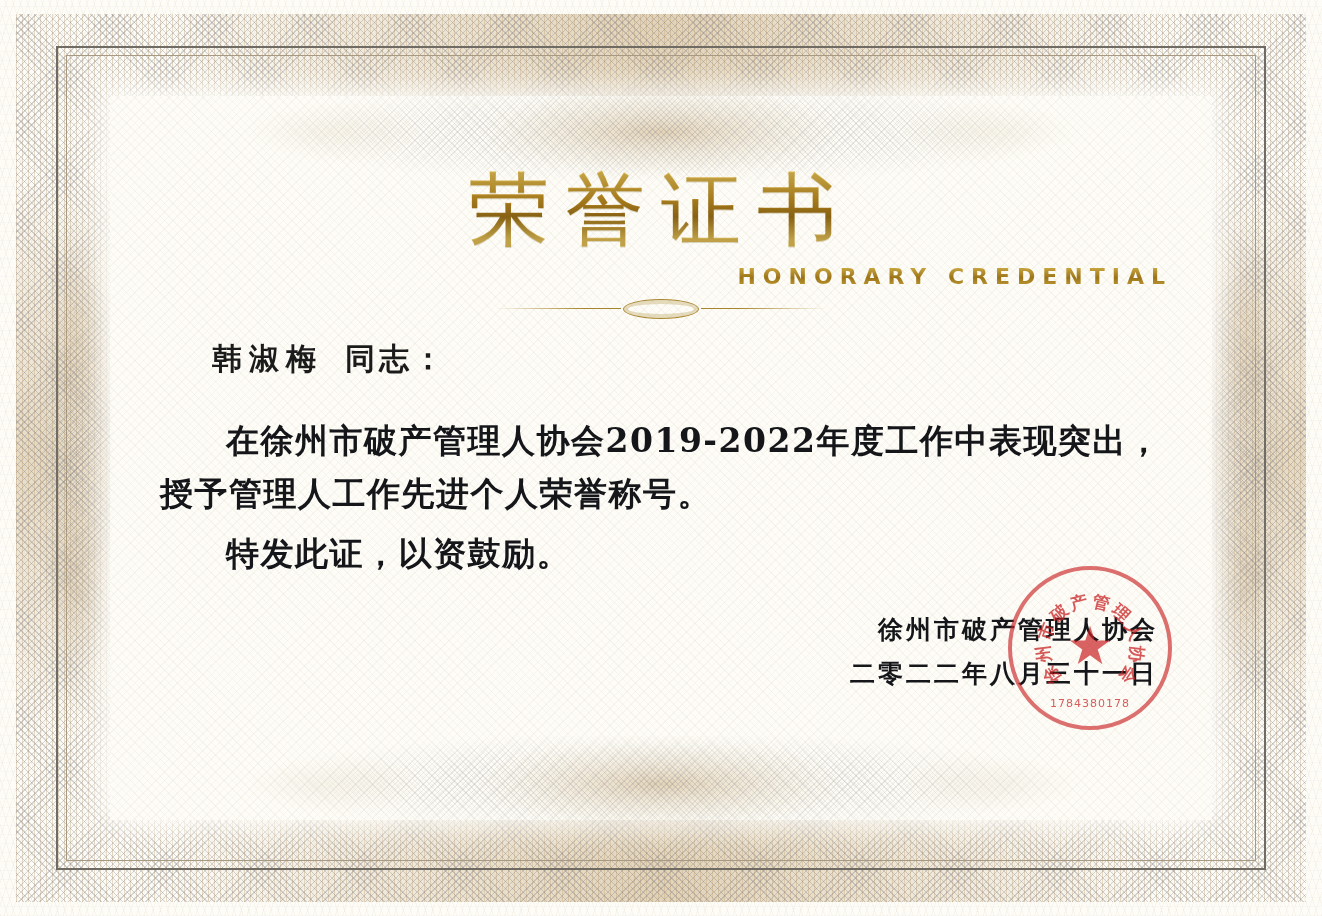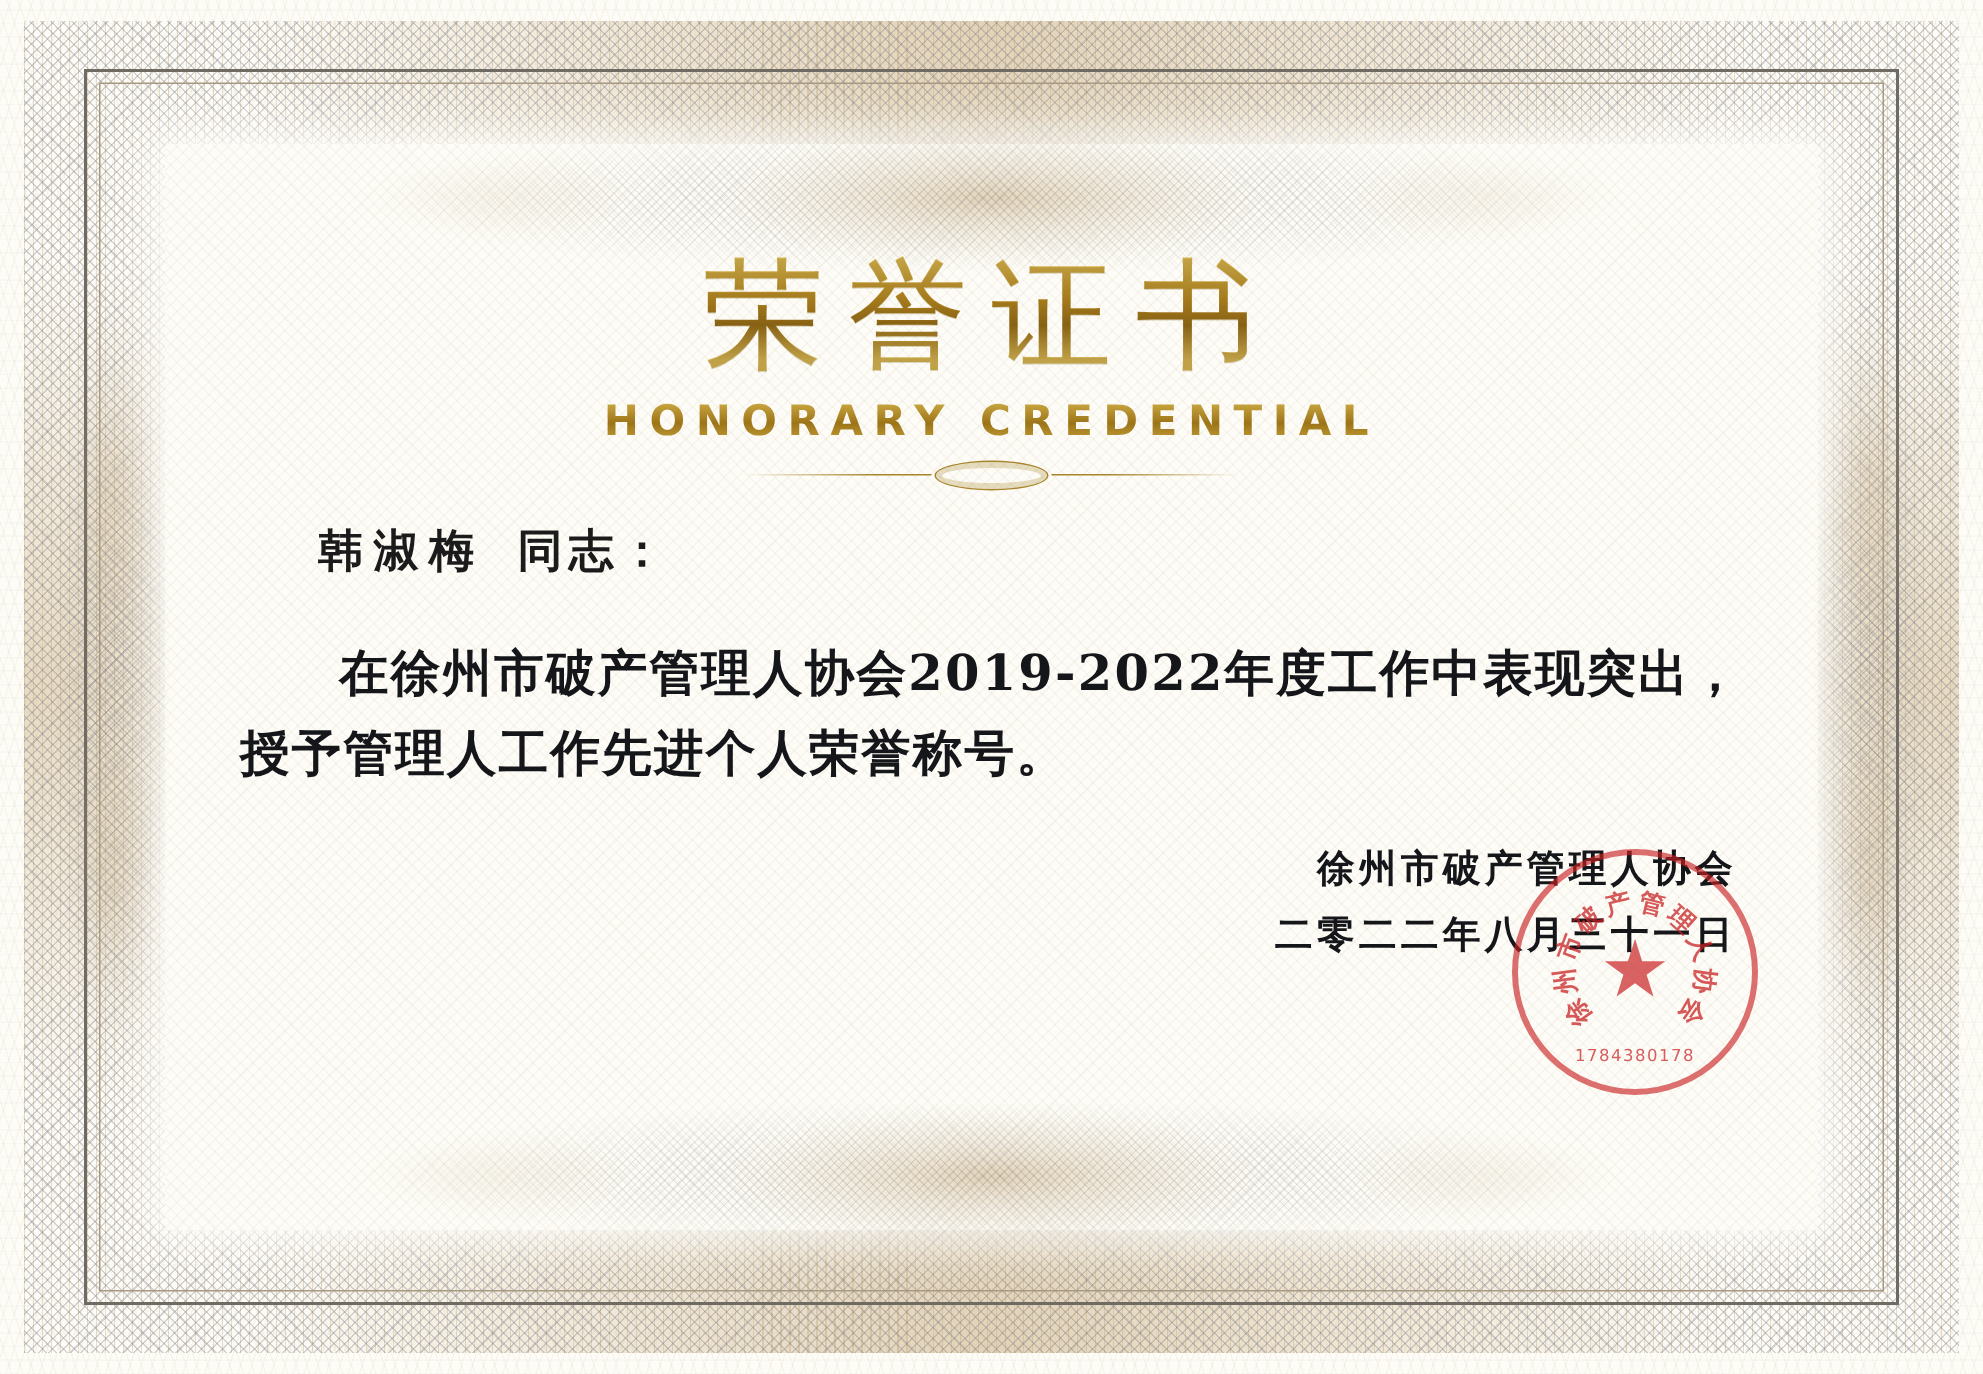--- a/index.html
+++ b/index.html
@@ -147,24 +147,24 @@
     line-height: 1.05;
     color: #b8902f;
     background: linear-gradient(180deg, #e3c45f 0%, #b3841f 38%, #8d6414 58%, #d8b95a 86%);
     -webkit-background-clip: text;
     background-clip: text;
     -webkit-text-fill-color: transparent;
     text-shadow: 0 1px 0 rgba(120,90,20,0.25);
   }
 
   .title-en {
-    text-align: center;
+    text-align: right;
     margin-top: 12px;
     font-family: "DejaVu Sans", "Liberation Sans", sans-serif;
-    font-size: 28px;
+    font-size: 22px;
     letter-spacing: 7px;
     font-weight: bold;
     color: #9d7b22;
     background: linear-gradient(180deg, #d9b84f 0%, #9c7418 55%, #caa63f 100%);
     -webkit-background-clip: text;
     background-clip: text;
     -webkit-text-fill-color: transparent;
   }
 
   .divider {
@@ -313,20 +313,21 @@
       <div class="knot"></div>
       <div class="bar r"></div>
     </div>
 
     <div class="salutation">
       <span class="name">韩淑梅</span><span>同志：</span>
     </div>
 
     <div class="body-text">
       <p>在徐州市破产管理人协会2019-2022年度工作中表现突出，授予管理人工作先进个人荣誉称号。</p>
+      <p>特发此证，以资鼓励。</p>
     </div>
 
     <div class="signature">
       <div>徐州市破产管理人协会</div>
       <div>二零二二年八月三十一日</div>
     </div>
 
   </div>
 
   <div class="seal">

